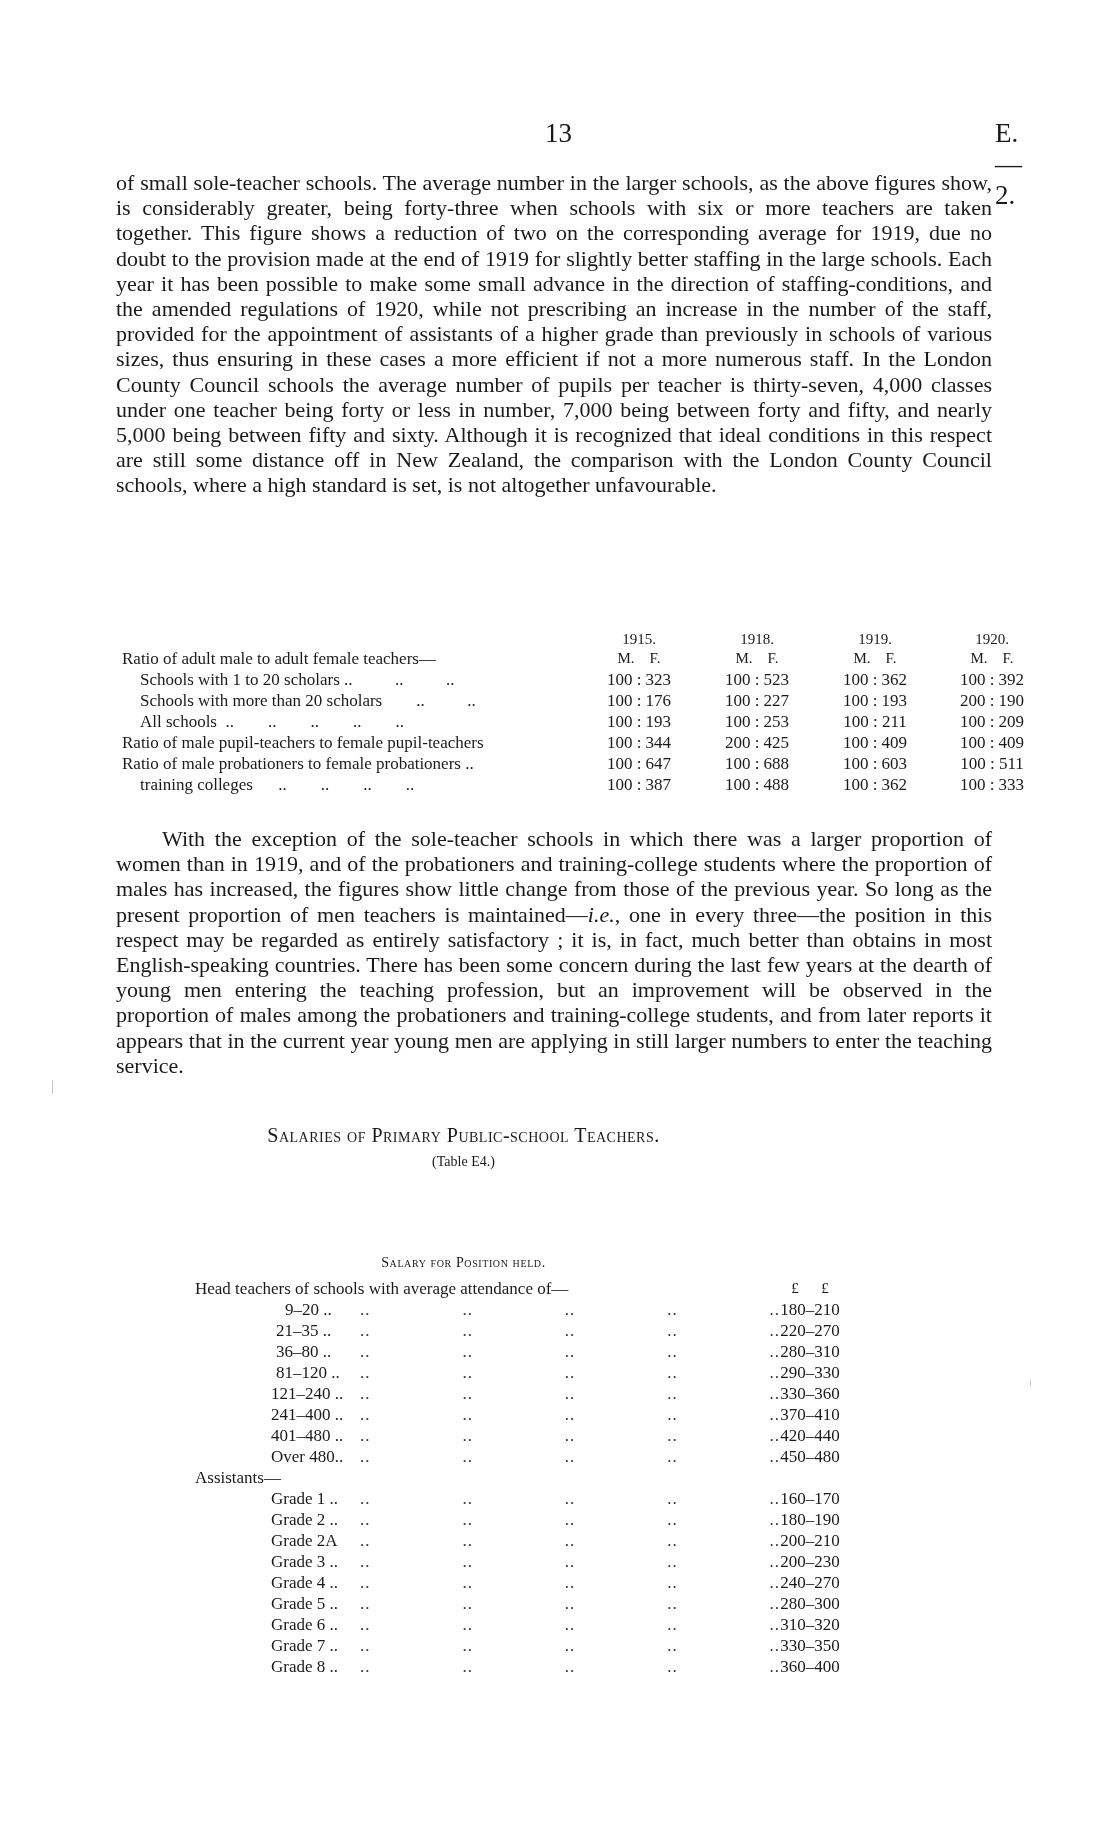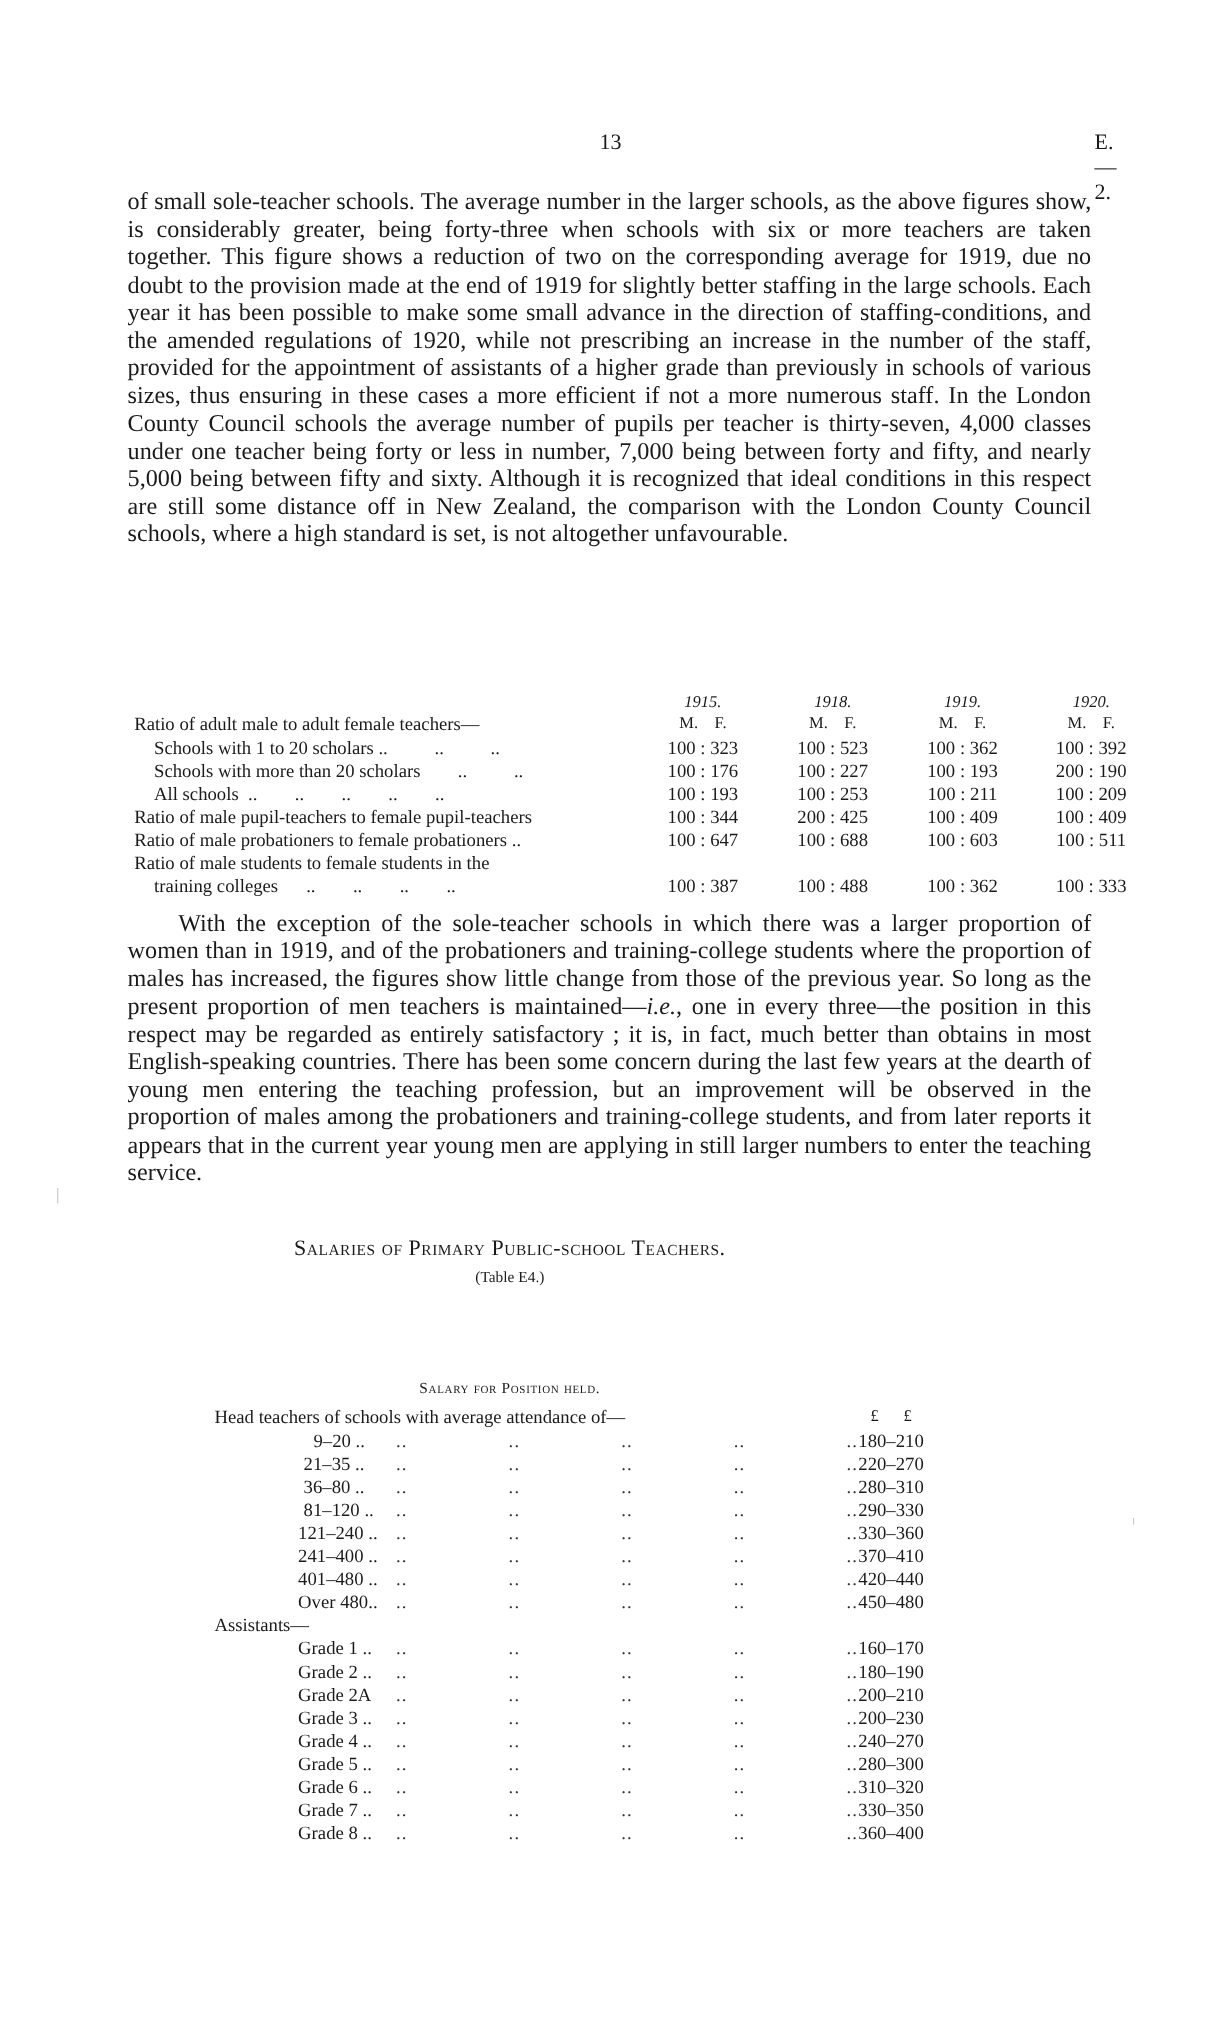--- a/index.html
+++ b/index.html
@@ -1,19 +1,19 @@
 <!DOCTYPE html>
 <html><head>
 <meta charset="utf-8">
 <style>
   html, body { margin: 0; padding: 0; background: #ffffff; }
   body { width: 1114px; height: 1846px; position: relative; overflow: hidden;
          font-family: "Liberation Serif", "DejaVu Serif", serif; color: #1a1a1a; }
   .page { position: absolute; left: 0; top: 0; width: 1114px; height: 1846px; }
-  .header { position: absolute; top: 118px; left: 0; width: 910px; height: 30px; font-size: 20px; }
+  .header { position: absolute; top: 118px; left: 0; width: 910px; height: 30px; font-size: 27px; }
   .page-num { position: absolute; left: 545px; top: 0; }
   .doc-ref { position: absolute; left: 995px; top: 0; }
   .body-text { position: absolute; left: 116px; width: 876px; font-size: 22px; line-height: 25.2px;
                text-align: justify; text-align-last: left; }
   .body-text p { margin: 0; }
   .indent { text-indent: 46px; }
   #para1 { top: 170px; }
   #para2 { top: 572px; }
   #para3 { top: 826px; }
   .ratio-table { position: absolute; left: 122px; top: 631px; width: 880px; font-size: 17px; }
@@ -45,21 +45,21 @@
     <span class="page-num">13</span>
     <span class="doc-ref">E.—2.</span>
   </div>
 
   <div class="body-text" id="para1">
     <p>of small sole-teacher schools. The average number in the larger schools, as the above figures show, is considerably greater, being forty-three when schools with six or more teachers are taken together. This figure shows a reduction of two on the corresponding average for 1919, due no doubt to the provision made at the end of 1919 for slightly better staffing in the large schools. Each year it has been possible to make some small advance in the direction of staffing-conditions, and the amended regulations of 1920, while not prescribing an increase in the number of the staff, provided for the appointment of assistants of a higher grade than previously in schools of various sizes, thus ensuring in these cases a more efficient if not a more numerous staff. In the London County Council schools the average number of pupils per teacher is thirty-seven, 4,000 classes under one teacher being forty or less in number, 7,000 being between forty and fifty, and nearly 5,000 being between fifty and sixty. Although it is recognized that ideal conditions in this respect are still some distance off in New Zealand, the comparison with the London County Council schools, where a high standard is set, is not altogether unfavourable.</p>
   </div>
 
 
   <div class="ratio-table">
-    <div class="rt-row rt-head" style="height:17px;line-height:17px;font-style:italic;">
+    <div class="rt-row rt-head" style="height:17px;line-height:17px;">
       <span class="rt-cell c0">1915.</span>
       <span class="rt-cell c1">1918.</span>
       <span class="rt-cell c2">1919.</span>
       <span class="rt-cell c3">1920.</span>
     </div>
     <div class="rt-row">
       <span class="rt-label">Ratio of adult male to adult female teachers—</span>
       <span class="rt-cell c0 rt-head" style="white-space:pre">M.    F.</span>
       <span class="rt-cell c1 rt-head" style="white-space:pre">M.    F.</span>
       <span class="rt-cell c2 rt-head" style="white-space:pre">M.    F.</span>
@@ -94,23 +94,20 @@
       <span class="rt-cell c3">100 : 409</span>
     </div>
     <div class="rt-row">
       <span class="rt-label">Ratio of male probationers to female probationers ..</span>
       <span class="rt-cell c0">100 : 647</span>
       <span class="rt-cell c1">100 : 688</span>
       <span class="rt-cell c2">100 : 603</span>
       <span class="rt-cell c3">100 : 511</span>
     </div>
     <div class="rt-row">
-      <span class="rt-label">Ratio of male students to female students in the</span>
-    </div>
-    <div class="rt-row">
       <span class="rt-label sub" style="white-space:pre">training colleges      ..        ..        ..        ..</span>
       <span class="rt-cell c0">100 : 387</span>
       <span class="rt-cell c1">100 : 488</span>
       <span class="rt-cell c2">100 : 362</span>
       <span class="rt-cell c3">100 : 333</span>
     </div>
   </div>
 
   <div class="body-text" id="para3">
     <p class="indent"><span>With the exception of the sole-teacher schools in which there was a larger proportion of women than in 1919, and of the probationers and training-college students where the proportion of males has increased, the figures show little change from those of the previous year. So long as the present proportion of men teachers is maintained—</span><em>i.e.</em><span>, one in every three—the position in this respect may be regarded as entirely satisfactory ; it is, in fact, much better than obtains in most English-speaking countries. There has been some concern during the last few years at the dearth of young men entering the teaching profession, but an improvement will be observed in the proportion of males among the probationers and training-college students, and from later reports it appears that in the current year young men are applying in still larger numbers to enter the teaching service.</span></p>

